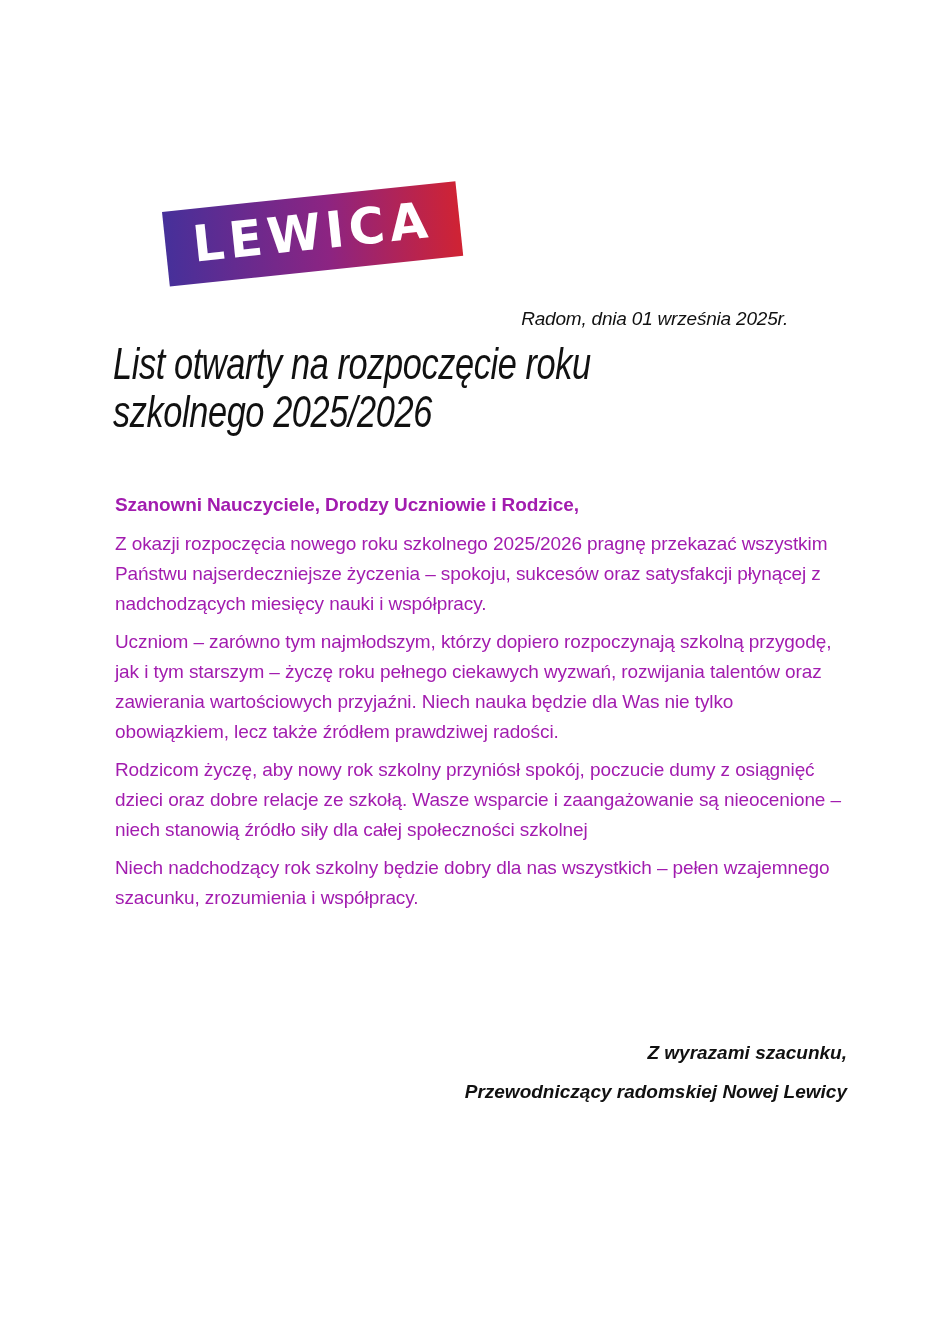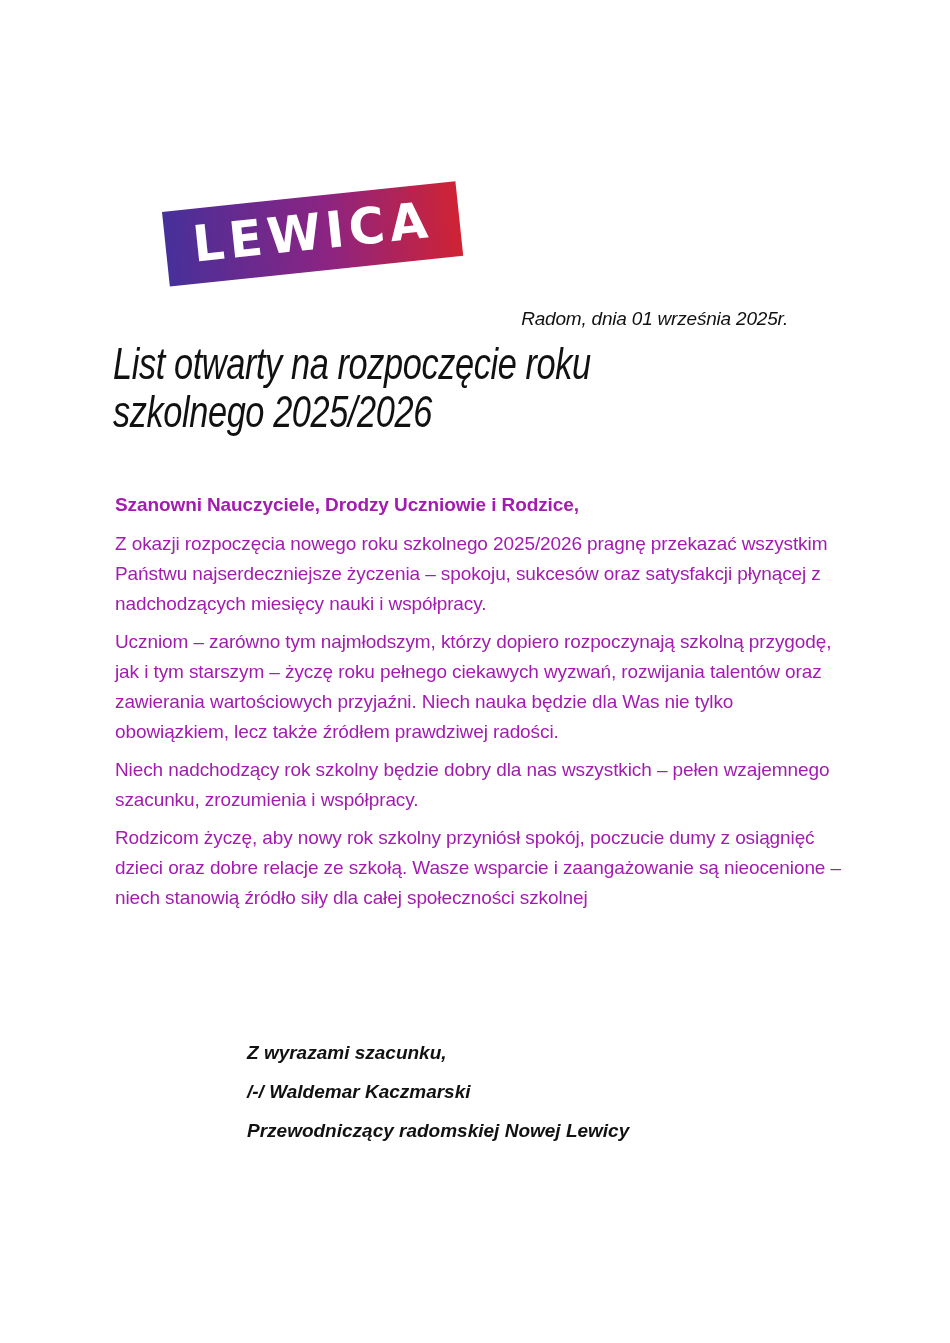--- a/index.html
+++ b/index.html
@@ -86,21 +86,21 @@
   .body-text p.para {
     margin: 8px 0 8px 0;
   }
 
   
   .signature {
     position: absolute;
     left: 247px;
     top: 1038px;
     width: 600px;
-    text-align: left;
+    text-align: right;
     font-size: 19px;
     font-style: italic;
     font-weight: 700;
     color: #111111;
   }
   .signature .sig-line {
     line-height: 30px;
     margin-bottom: 9px;
   }
 </style>
@@ -114,23 +114,22 @@
   </div>
 
   <div class="dateline">Radom, dnia 01 września 2025r.</div>
 
   <h1 class="title">List otwarty na rozpoczęcie roku szkolnego 2025/2026</h1>
 
   <div class="body-text">
     <p class="greeting">Szanowni Nauczyciele, Drodzy Uczniowie i Rodzice,</p>
     <p class="para">Z okazji rozpoczęcia nowego roku szkolnego 2025/2026 pragnę przekazać wszystkim Państwu najserdeczniejsze życzenia – spokoju, sukcesów oraz satysfakcji płynącej z nadchodzących miesięcy nauki i współpracy.</p>
     <p class="para">Uczniom – zarówno tym najmłodszym, którzy dopiero rozpoczynają szkolną przygodę, jak i tym starszym – życzę roku pełnego ciekawych wyzwań, rozwijania talentów oraz zawierania wartościowych przyjaźni. Niech nauka będzie dla Was nie tylko obowiązkiem, lecz także źródłem prawdziwej radości.</p>
+    <p class="para">Rodzicom życzę, aby nowy rok szkolny przyniósł spokój, poczucie dumy z osiągnięć dzieci oraz dobre relacje ze szkołą. Wasze wsparcie i zaangażowanie są nieocenione – niech stanowią źródło siły dla całej społeczności szkolnej</p>
     <p class="para">Niech nadchodzący rok szkolny będzie dobry dla nas wszystkich – pełen wzajemnego szacunku, zrozumienia i współpracy.</p>
-    <p class="para">Rodzicom życzę, aby nowy rok szkolny przyniósł spokój, poczucie dumy z osiągnięć dzieci oraz dobre relacje ze szkołą. Wasze wsparcie i zaangażowanie są nieocenione – niech stanowią źródło siły dla całej społeczności szkolnej</p>
   </div>
 
   <div class="signature">
     <div class="sig-line">Z wyrazami szacunku,</div>
-    <div class="sig-line">/-/  Waldemar Kaczmarski</div>
     <div class="sig-line">Przewodniczący radomskiej Nowej Lewicy</div>
   </div>
 
 </div>
 
 </body></html>

